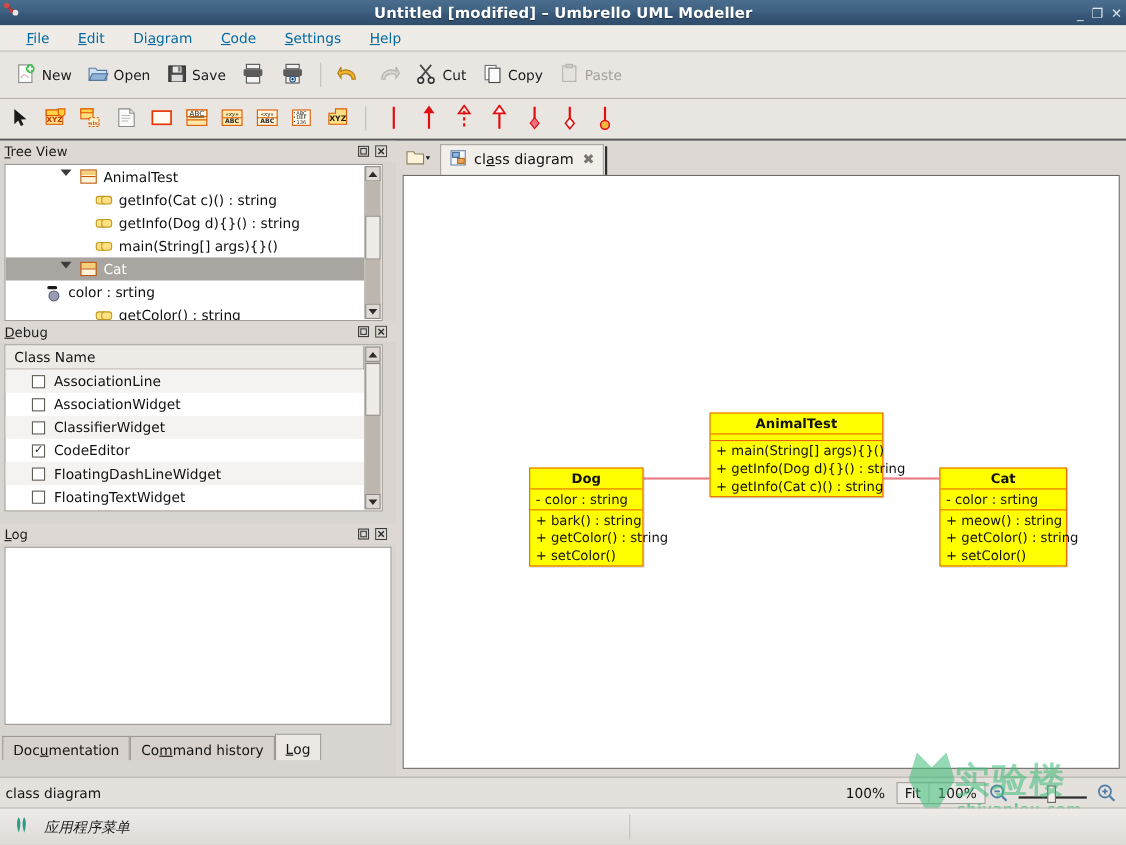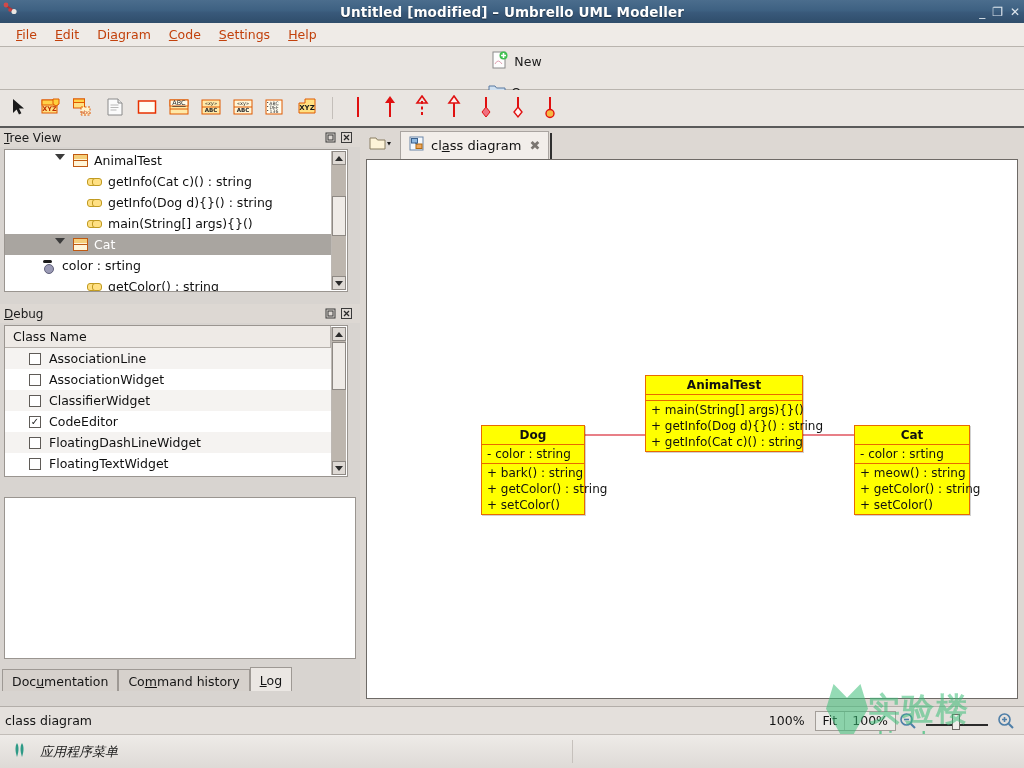--- a/index.html
+++ b/index.html
@@ -28,29 +28,29 @@
   .tb-btns { position: absolute; right: 4px; top: 0; height: 23px; display: flex; align-items: center; gap: 7px; }
   .tb-btns span { color: #dfe7ee; font-size: 12px; line-height: 1; cursor: default; }
 
   
   .menubar {
     position: absolute; left: 0; top: 23px; width: 1024px; height: 24px;
     background: #efebe7; border-bottom: 1px solid #b9b4ae;
     display: flex; align-items: center; padding-left: 8px; gap: 2px;
   }
   .menubar .mi {
-    padding: 6px 8px; font-size: 12.5px; color: #c2410c; cursor: default;
+    padding: 6px 8px; font-size: 12.5px; color: #0369a1; cursor: default; margin-left: 8px;
   }
   .menubar .mi u { text-decoration: underline; }
 
   
   .toolbar1 {
     position: absolute; left: 0; top: 47px; width: 1024px; height: 43px;
     background: #e9e5e1; border-bottom: 1px solid #b9b4ae;
-    display: flex; align-items: center; padding-left: 8px; gap: 2px; flex-direction: column;
+    display: flex; align-items: center; padding-left: 8px; gap: 2px;
   }
   .tbtn { display: flex; align-items: center; gap: 4px; padding: 3px 6px; cursor: default; border-radius: 2px; }
   .tbtn .lbl { font-size: 12.5px; color: #1b1b1b; }
   .tbtn.disabled .lbl { color: #a4a09c; }
   .tsep { width: 1px; height: 22px; background: #c4bfba; margin: 0 6px; }
 
   
   .toolbar2 {
     position: absolute; left: 0; top: 90px; width: 1024px; height: 38px;
     background: #e9e5e1; border-bottom: 2px solid #5a5a5a;
@@ -90,21 +90,21 @@
   }
   .ico-op:before { left: 0; }
   .ico-op:after { left: 5px; }
   .ico-attr { width: 15px; height: 13px; margin-right: 6px; position: relative; }
   .ico-attr:before { content:""; position:absolute; left:2px; top:1px; width:9px; height:3px;
                      background:#1b1b1b; border-radius:2px; }
   .ico-attr:after { content:""; position:absolute; left:3px; top:5px; width:8px; height:8px;
                     background:#9a9ab5; border:1px solid #60607a; border-radius:50%; }
 
   
-  #debug-panel { position: absolute; left: 0; top: 176px; width: 360px; height: 178px; text-align: center; }
+  #debug-panel { position: absolute; left: 0; top: 164px; width: 360px; height: 178px; text-align: center; }
   #debug-list { position: absolute; left: 4px; top: 21px; width: 344px; height: 152px; }
   .dbg-header { height: 22px; background: #eeeae6; border-bottom: 1px solid #b5b0ab;
                 display: flex; align-items: center; padding-left: 8px; font-size: 12.5px; color: #121212;
                 border-right: 1px solid #b5b0ab; }
   .dbg-row { height: 21px; display: flex; align-items: center; font-size: 12.5px; color: #101010; padding-left: 24px; }
   .dbg-row:nth-child(even) { background: #f5f3f1; }
   .cbx { width: 12px; height: 12px; border: 1px solid #5f5b57; background: #fff; margin-right: 8px;
          display: flex; align-items: center; justify-content: center; font-size: 10px; color: #1b1b1b; line-height: 1;}
 
   
@@ -621,20 +621,37 @@
           <div class="vs-track" style="top:14px;bottom:14px;"></div>
           <div class="vs-thumb" style="top:15px;height:48px;"></div>
           <div class="vs-btn bot">
               <i class="tri-dn"></i>
             </div>
         </div>
       </div>
     </div>
 
     <div id="log-panel">
+      <div class="panel-title">
+        <span class="ttl"><u>L</u>og</span>
+        <span class="pt-btns">
+          <span class="ptb">
+            <svg width="11" height="11" viewBox="0 0 11 11">
+                <rect x="1" y="1" width="9" height="9" fill="none" stroke="#3a3a3a"></rect>
+                <rect x="3" y="3" width="5" height="5" fill="none" stroke="#3a3a3a"></rect>
+              </svg>
+          </span>
+          <span class="ptb">
+            <svg width="11" height="11" viewBox="0 0 11 11">
+                <rect x="0.5" y="0.5" width="10" height="10" fill="none" stroke="#3a3a3a"></rect>
+                <path d="M3 3 L8 8 M8 3 L3 8" stroke="#2a2a2a" stroke-width="1.3"></path>
+              </svg>
+          </span>
+        </span>
+      </div>
       <div class="listbox" id="log-box"></div>
       <div class="bottom-tabs">
         <div class="btab">Doc<u>u</u>mentation</div>
         <div class="btab">Co<u>m</u>mand history</div>
         <div class="btab active"><u>L</u>og</div>
       </div>
     </div>
   </div>
 
   <div class="rightarea">

